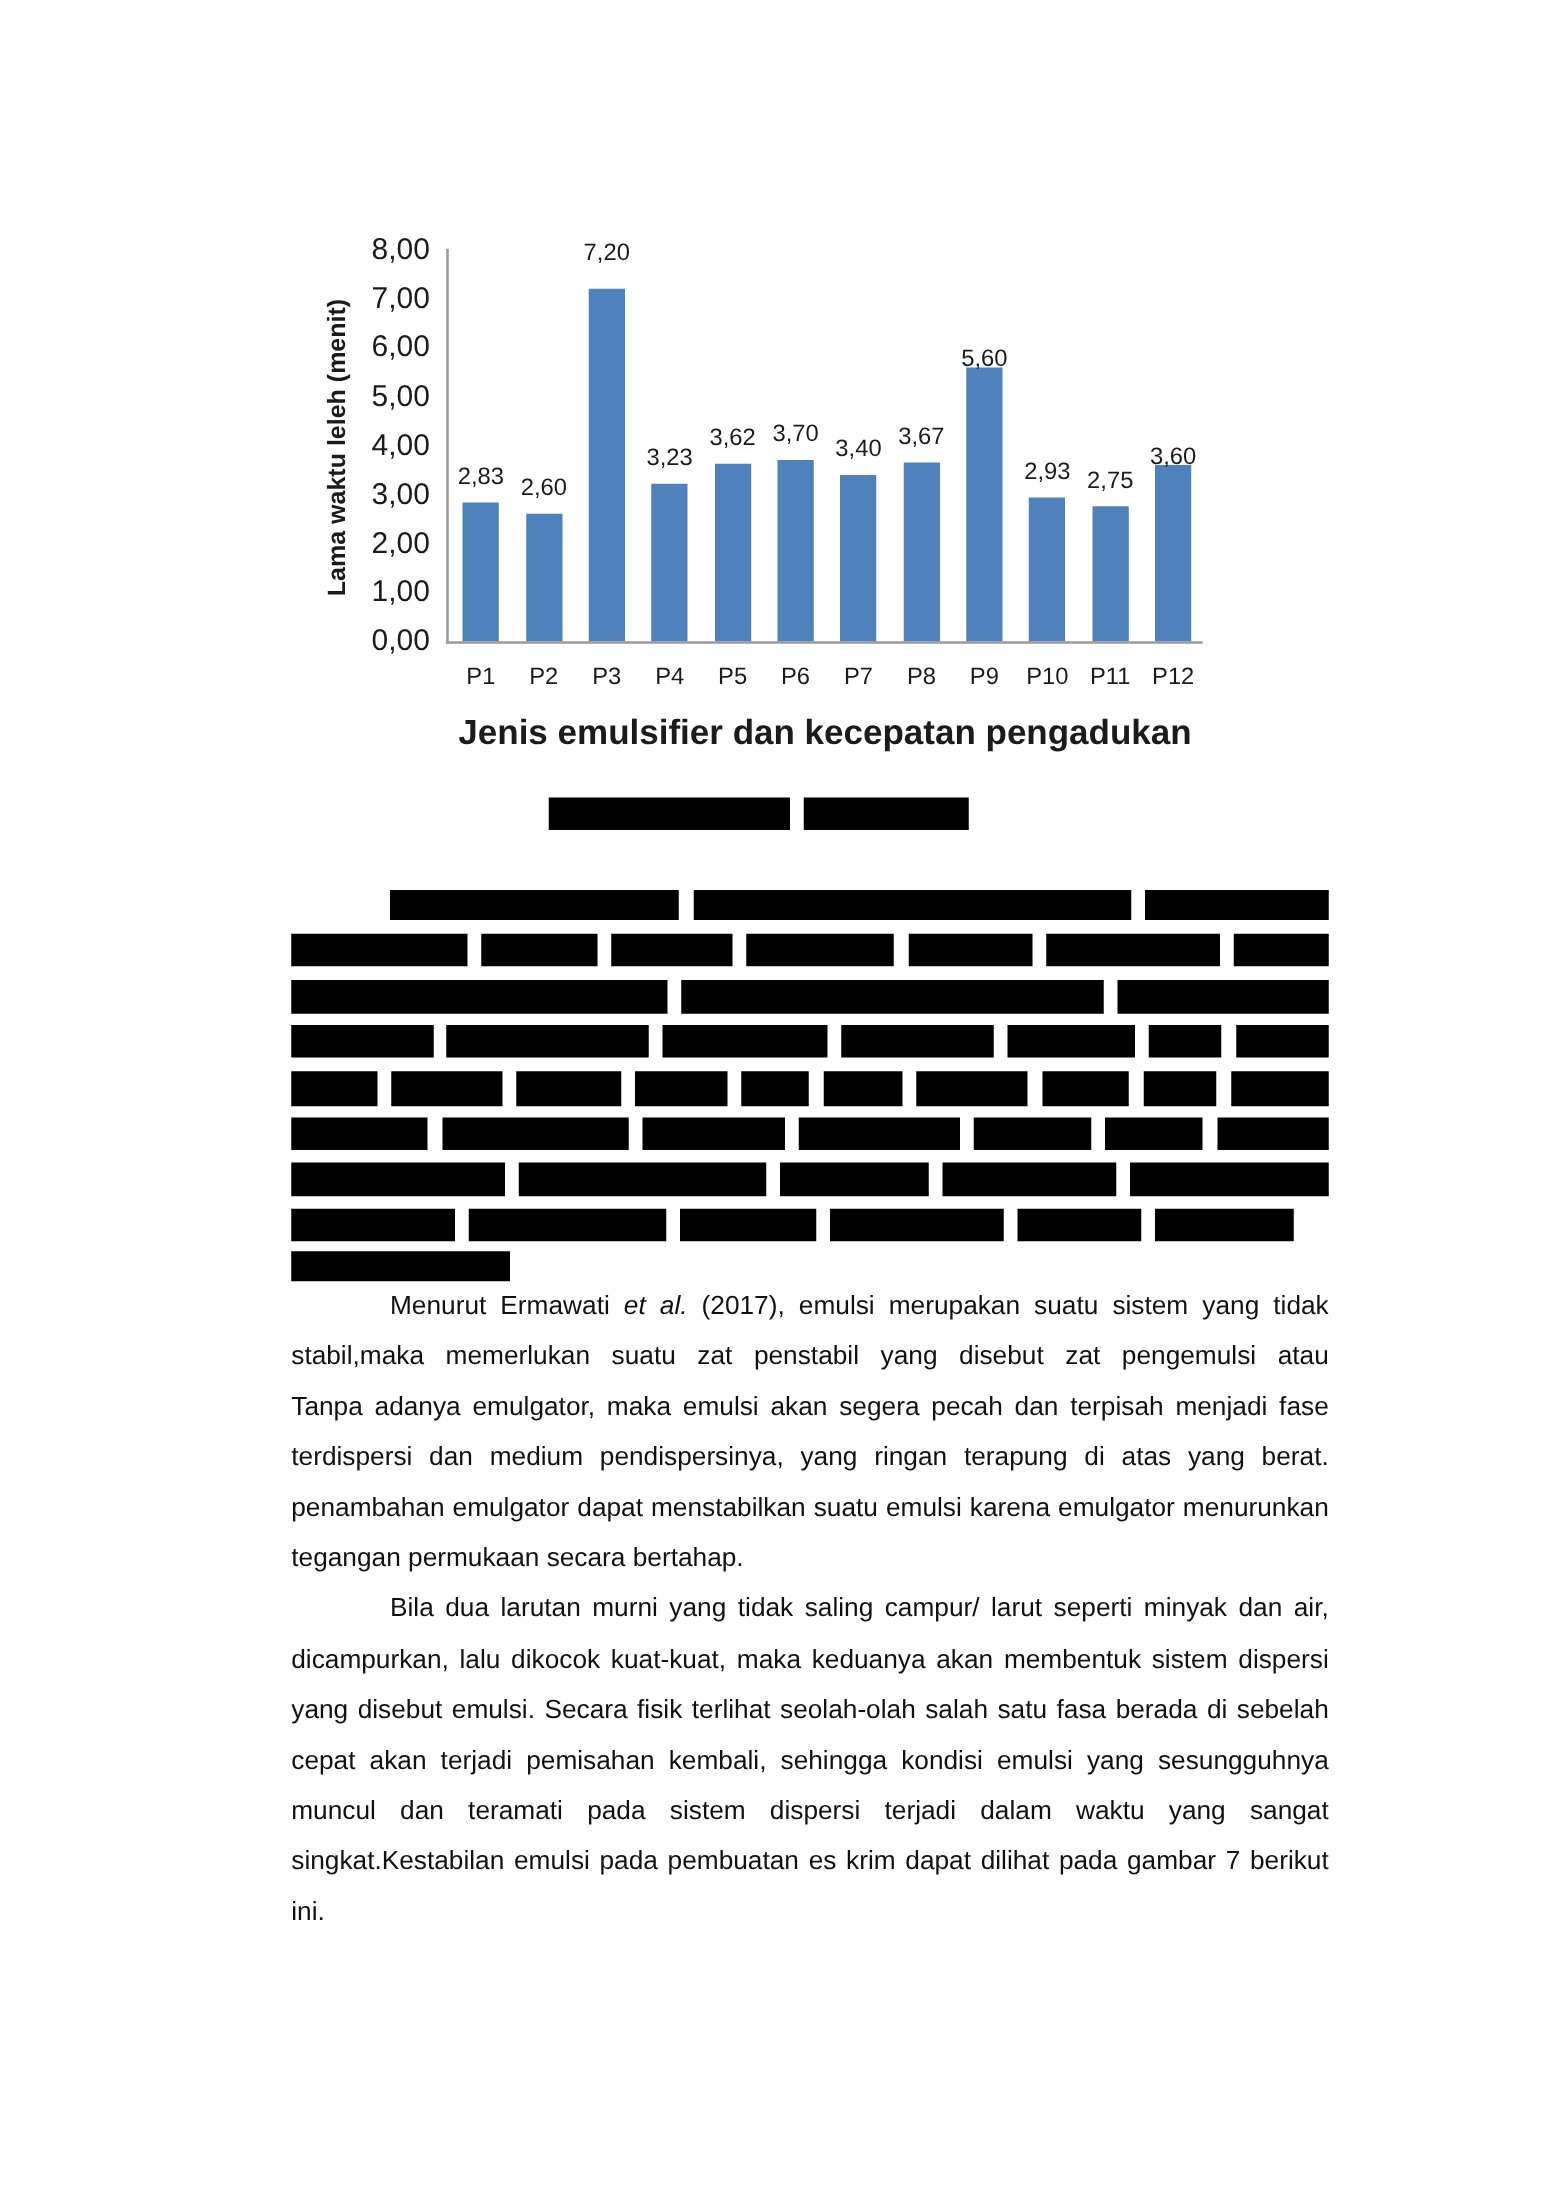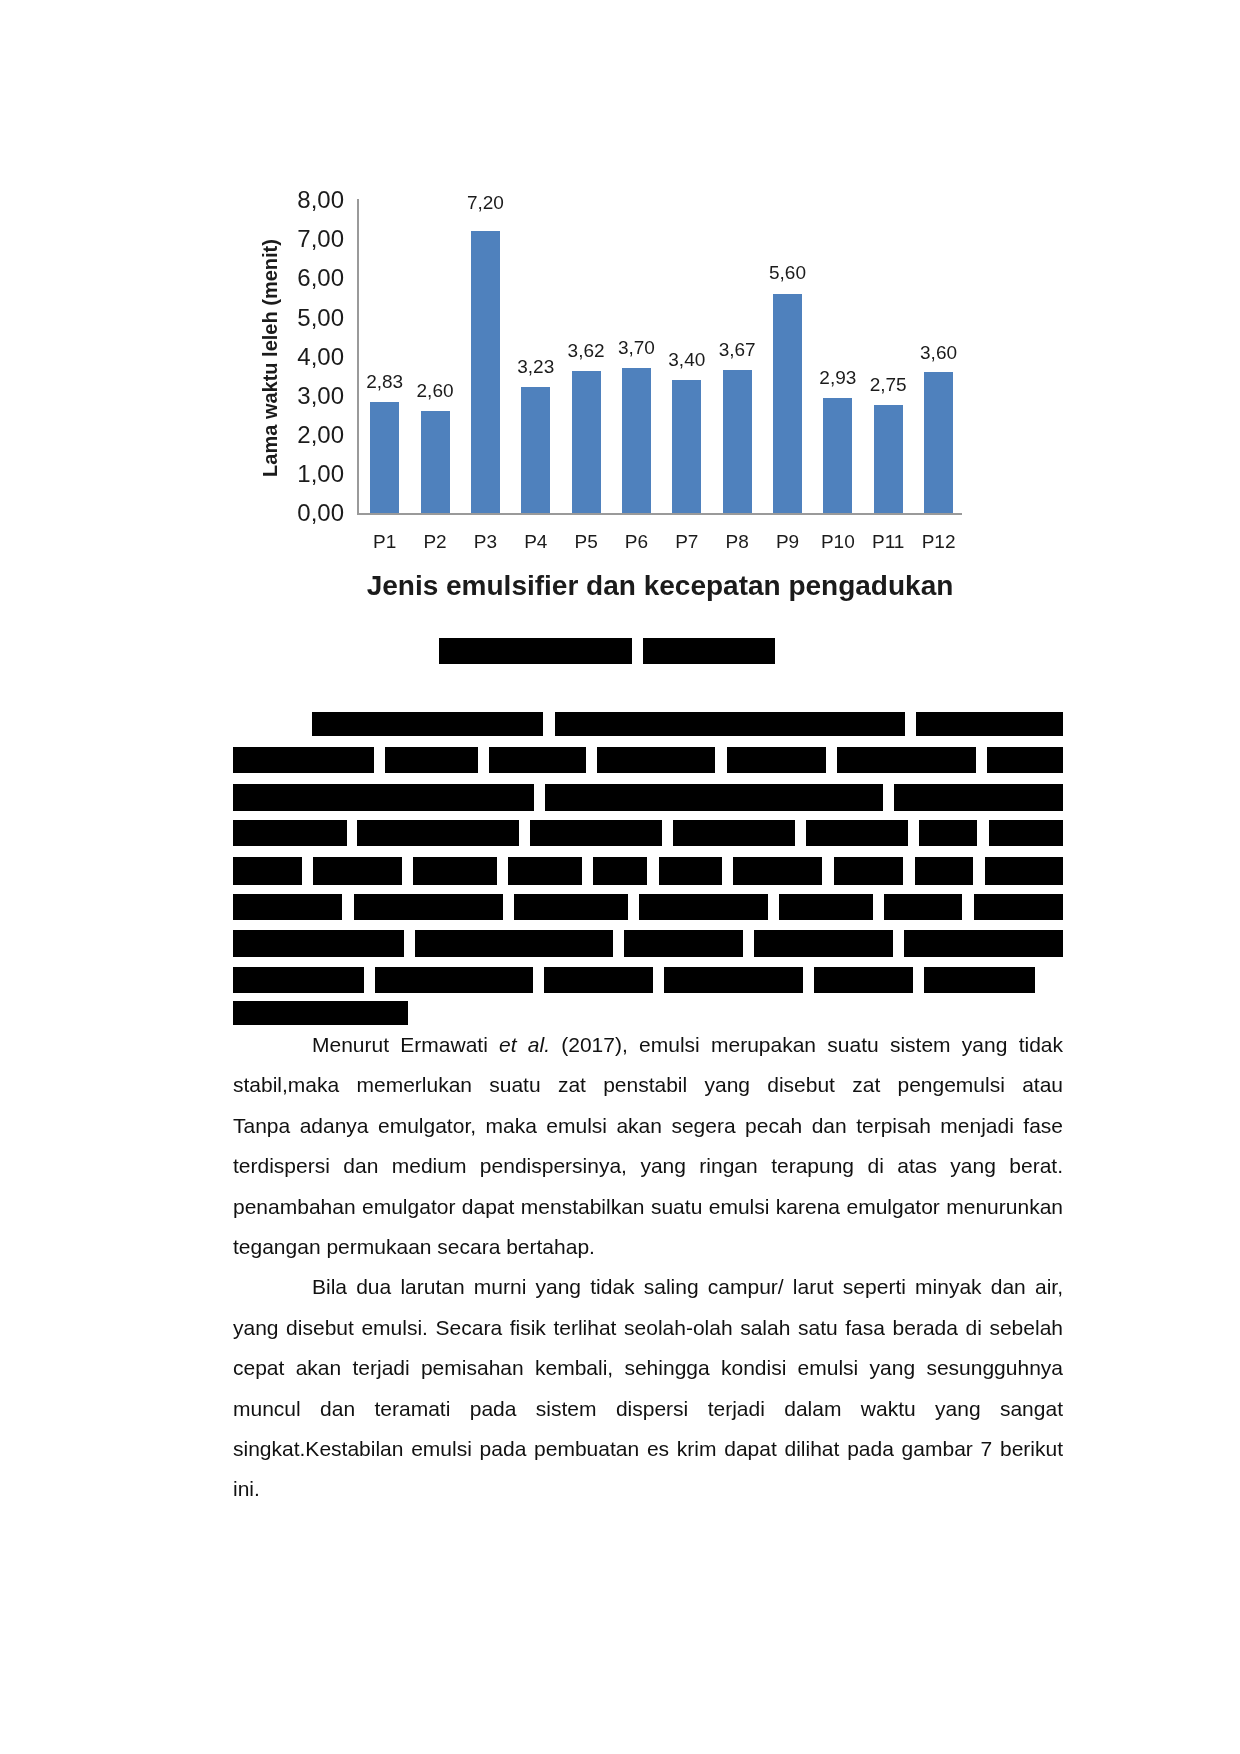--- a/index.html
+++ b/index.html
@@ -71,30 +71,30 @@
         <div class="bar" style="left: 621.95px; top: 368.33px; width: 29px; height: 144.67px; background: rgb(79, 129, 189);"></div>
         <div class="vlabel" style="left: 598.45px; top: 336.33px;">3,70</div>
         <div class="cat" style="left: 608.45px; top: 530px;">P6</div>
         <div class="bar" style="left: 672.3px; top: 380.06px; width: 29px; height: 132.94px; background: rgb(79, 129, 189);"></div>
         <div class="vlabel" style="left: 648.8px; top: 348.06px;">3,40</div>
         <div class="cat" style="left: 658.8px; top: 530px;">P7</div>
         <div class="bar" style="left: 722.65px; top: 369.503px; width: 29px; height: 143.497px; background: rgb(79, 129, 189);"></div>
         <div class="vlabel" style="left: 699.15px; top: 337.503px;">3,67</div>
         <div class="cat" style="left: 709.15px; top: 530px;">P8</div>
         <div class="bar" style="left: 773px; top: 294.04px; width: 29px; height: 218.96px; background: rgb(79, 129, 189);"></div>
-        <div class="vlabel" style="left: 749.5px; top: 261px;">5,60</div>
+        <div class="vlabel" style="left: 749.5px; top: 276px;">5,60</div>
         <div class="cat" style="left: 759.5px; top: 530px;">P9</div>
         <div class="bar" style="left: 823.35px; top: 398.437px; width: 29px; height: 114.563px; background: rgb(79, 129, 189);"></div>
         <div class="vlabel" style="left: 799.85px; top: 366.437px;">2,93</div>
         <div class="cat" style="left: 809.85px; top: 530px;">P10</div>
         <div class="bar" style="left: 873.7px; top: 405.475px; width: 29px; height: 107.525px; background: rgb(79, 129, 189);"></div>
         <div class="vlabel" style="left: 850.2px; top: 373.475px;">2,75</div>
         <div class="cat" style="left: 860.2px; top: 530px;">P11</div>
         <div class="bar" style="left: 924.05px; top: 372.24px; width: 29px; height: 140.76px; background: rgb(79, 129, 189);"></div>
-        <div class="vlabel" style="left: 900.55px; top: 341px;">3,60</div>
+        <div class="vlabel" style="left: 900.55px; top: 354px;">3,60</div>
         <div class="cat" style="left: 910.55px; top: 530px;">P12</div>
       </div>
     <div class="xlabel">Jenis emulsifier dan kecepatan pengadukan</div>
   </div>
 
   <div id="caption-redaction">
       <div class="redact" style="left: 439px; top: 638px; width: 193px; height: 26px;"></div>
       <div class="redact" style="left: 643px; top: 638px; width: 132px; height: 26px;"></div>
     </div>
 
@@ -151,20 +151,21 @@
     </div>
 
   <div class="bodytext" id="body-text">
       <div class="tl jl ind"><span>Menurut Ermawati </span><span class="it">et al.</span><span> (2017), emulsi merupakan suatu sistem yang tidak</span></div>
       <div class="tl jl"><span>stabil,maka memerlukan suatu zat penstabil yang disebut zat pengemulsi atau emulgator.</span></div>
       <div class="tl jl"><span>Tanpa adanya emulgator, maka emulsi akan segera pecah dan terpisah menjadi fase</span></div>
       <div class="tl jl"><span>terdispersi dan medium pendispersinya, yang ringan terapung di atas yang berat. Adanya</span></div>
       <div class="tl jl"><span>penambahan emulgator dapat menstabilkan suatu emulsi karena emulgator menurunkan</span></div>
       <div class="tl"><span>tegangan permukaan secara bertahap.</span></div>
       <div class="tl jl ind"><span>Bila dua larutan murni yang tidak saling campur/ larut seperti minyak dan air,</span></div>
+      <div class="tl jl"><span>dicampurkan, lalu dikocok kuat-kuat, maka keduanya akan membentuk sistem dispersi</span></div>
       <div class="tl jl"><span>yang disebut emulsi. Secara fisik terlihat seolah-olah salah satu fasa berada di sebelah</span></div>
       <div class="tl jl"><span>cepat akan terjadi pemisahan kembali, sehingga kondisi emulsi yang sesungguhnya</span></div>
       <div class="tl jl"><span>muncul dan teramati pada sistem dispersi terjadi dalam waktu yang sangat</span></div>
       <div class="tl jl"><span>singkat.Kestabilan emulsi pada pembuatan es krim dapat dilihat pada gambar 7 berikut</span></div>
       <div class="tl"><span>ini.</span></div>
     </div>
 
 </div>
 
 </body></html>

